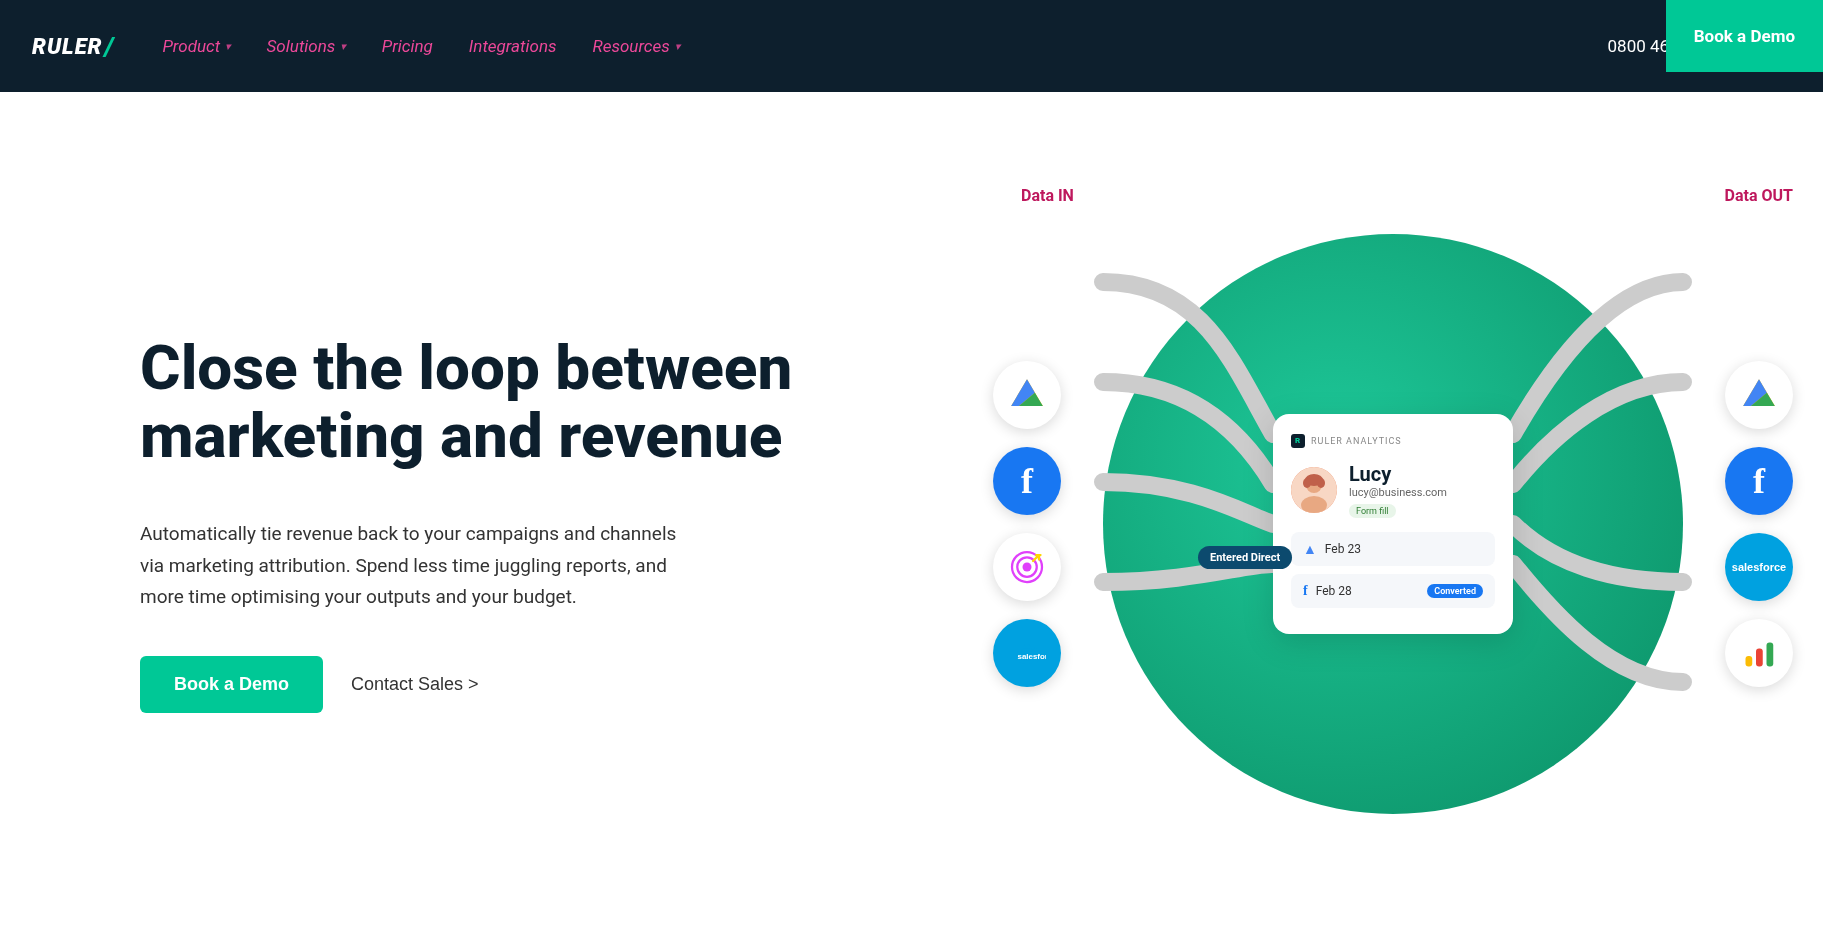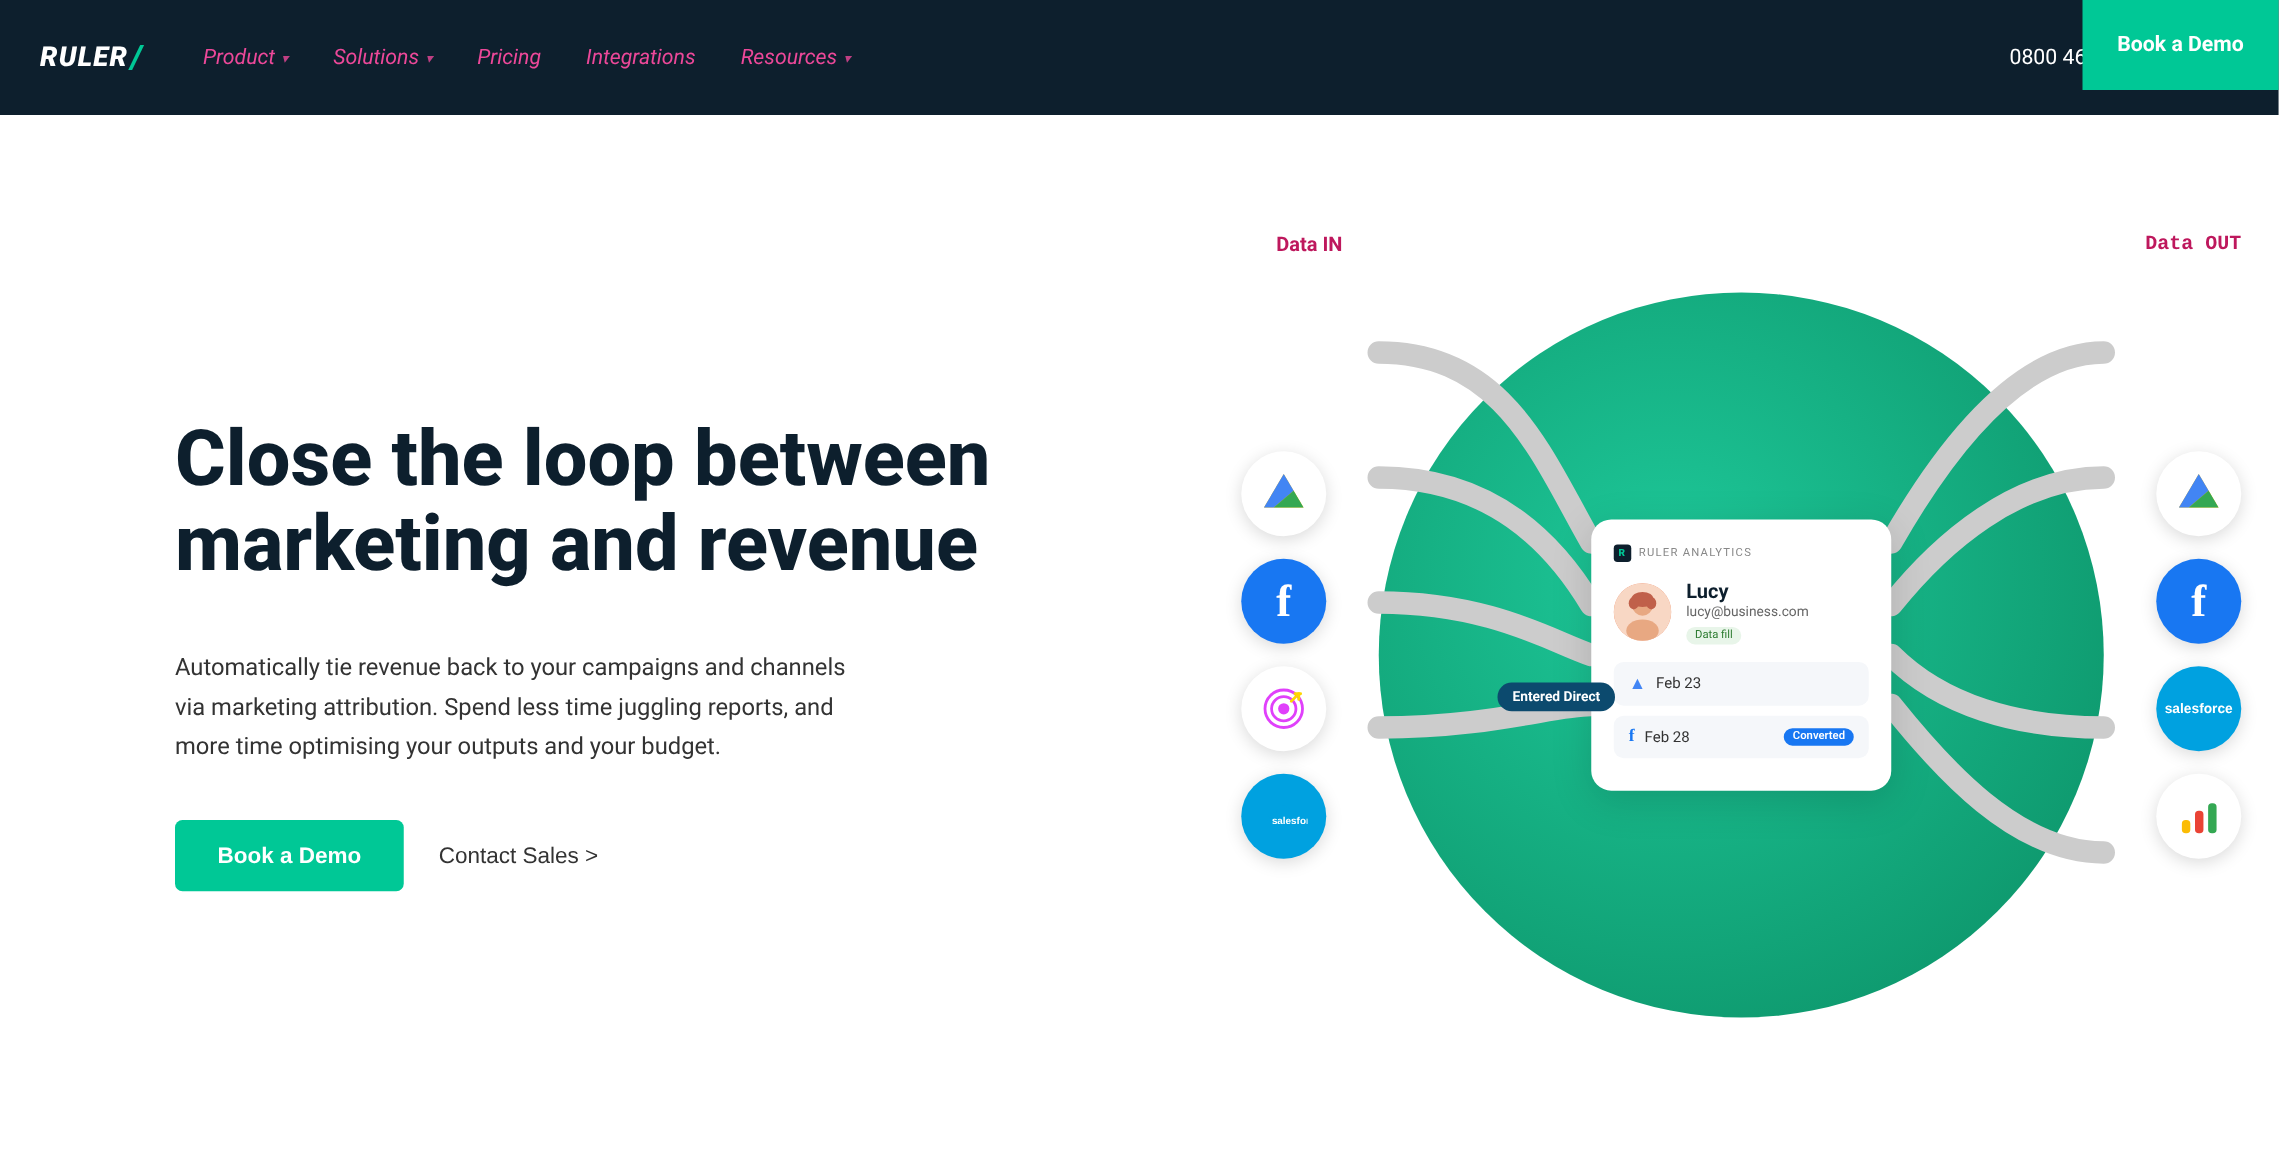--- a/index.html
+++ b/index.html
@@ -154,21 +154,21 @@
       color: #00c896; font-size: 8px; font-weight: 900;
     }
     .card-profile { display: flex; align-items: center; gap: 12px; margin-bottom: 14px; }
     .avatar {
       width: 46px; height: 46px; border-radius: 50%;
       background: #f0a080;
       display: flex; align-items: center; justify-content: center;
       font-size: 22px;
       overflow: hidden;
     }
-    .card-name { font-size: 16px; font-weight: 700; color: #0d1f2d; }
+    .card-name { font-size: 20px; font-weight: 700; color: #0d1f2d; }
     .card-email { font-size: 11px; color: #666; }
     .card-badge {
       display: inline-block;
       background: #e8f5e9;
       color: #2e7d32;
       font-size: 9px;
       padding: 2px 7px;
       border-radius: 10px;
       margin-top: 3px;
     }
@@ -210,21 +210,21 @@
     }
 
     
     .data-label {
       position: absolute;
       font-size: 16px;
       font-weight: 700;
       color: #be185d;
     }
     .data-in { top: 52px; left: 58px; }
-    .data-out { top: 52px; right: 30px; font-family: Liberation Mono, monospace; }
+    .data-out { top: 52px; right: 30px; }
 
     
     .integrations-left {
       position: absolute;
       left: 30px;
       top: 50%;
       transform: translateY(-50%);
       display: flex;
       flex-direction: column;
       gap: 18px;
@@ -423,21 +423,21 @@
             <ellipse cx="23" cy="38" rx="13" ry="9" fill="#e8a882"></ellipse>
 
             <ellipse cx="23" cy="13" rx="9" ry="6" fill="#c0604a"></ellipse>
             <ellipse cx="16" cy="16" rx="4" ry="5" fill="#c0604a"></ellipse>
             <ellipse cx="30" cy="16" rx="4" ry="5" fill="#c0604a"></ellipse>
           </svg>
         </div>
         <div>
           <div class="card-name">Lucy</div>
           <div class="card-email">lucy@business.com</div>
-          <span class="card-badge">Data fill</span>
+          <span class="card-badge">Form fill</span>
         </div>
       </div>
 
       <div class="card-row">
         <span style="color:#4285f4;font-size:14px;">▲</span>
         <span>Feb 23</span>
       </div>
 
       <div class="card-row">
         <span style="color:#1877f2;font-size:14px;font-weight:900;font-family:serif;">f</span>

